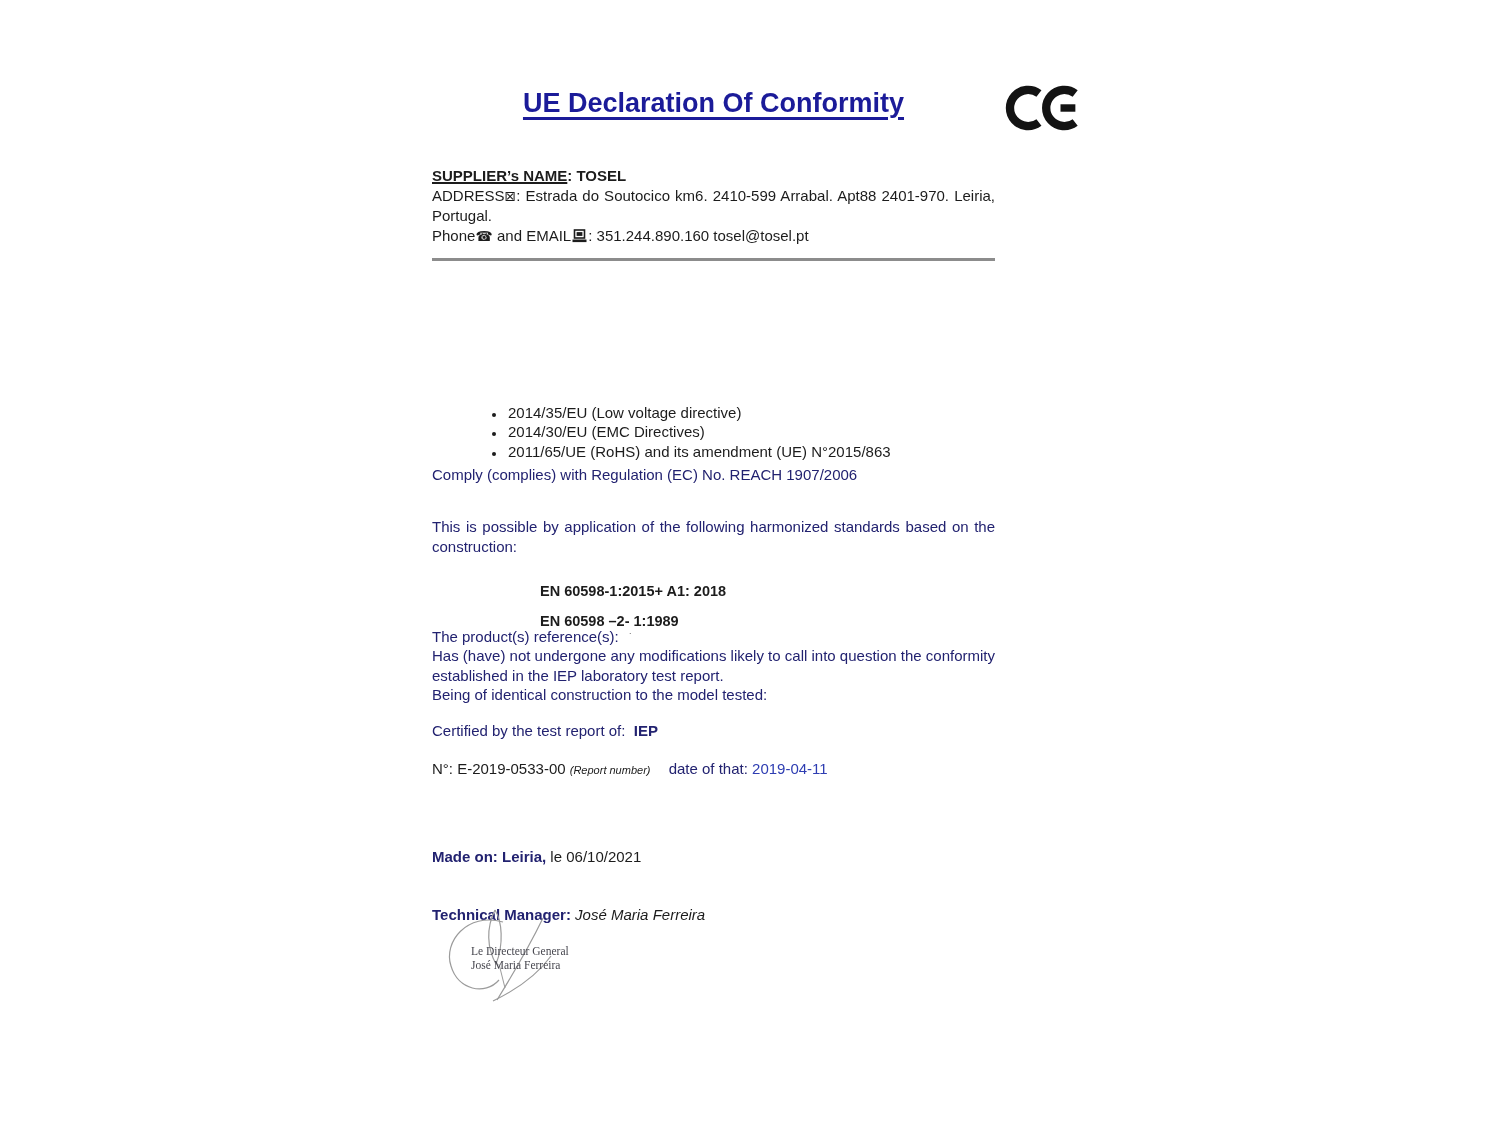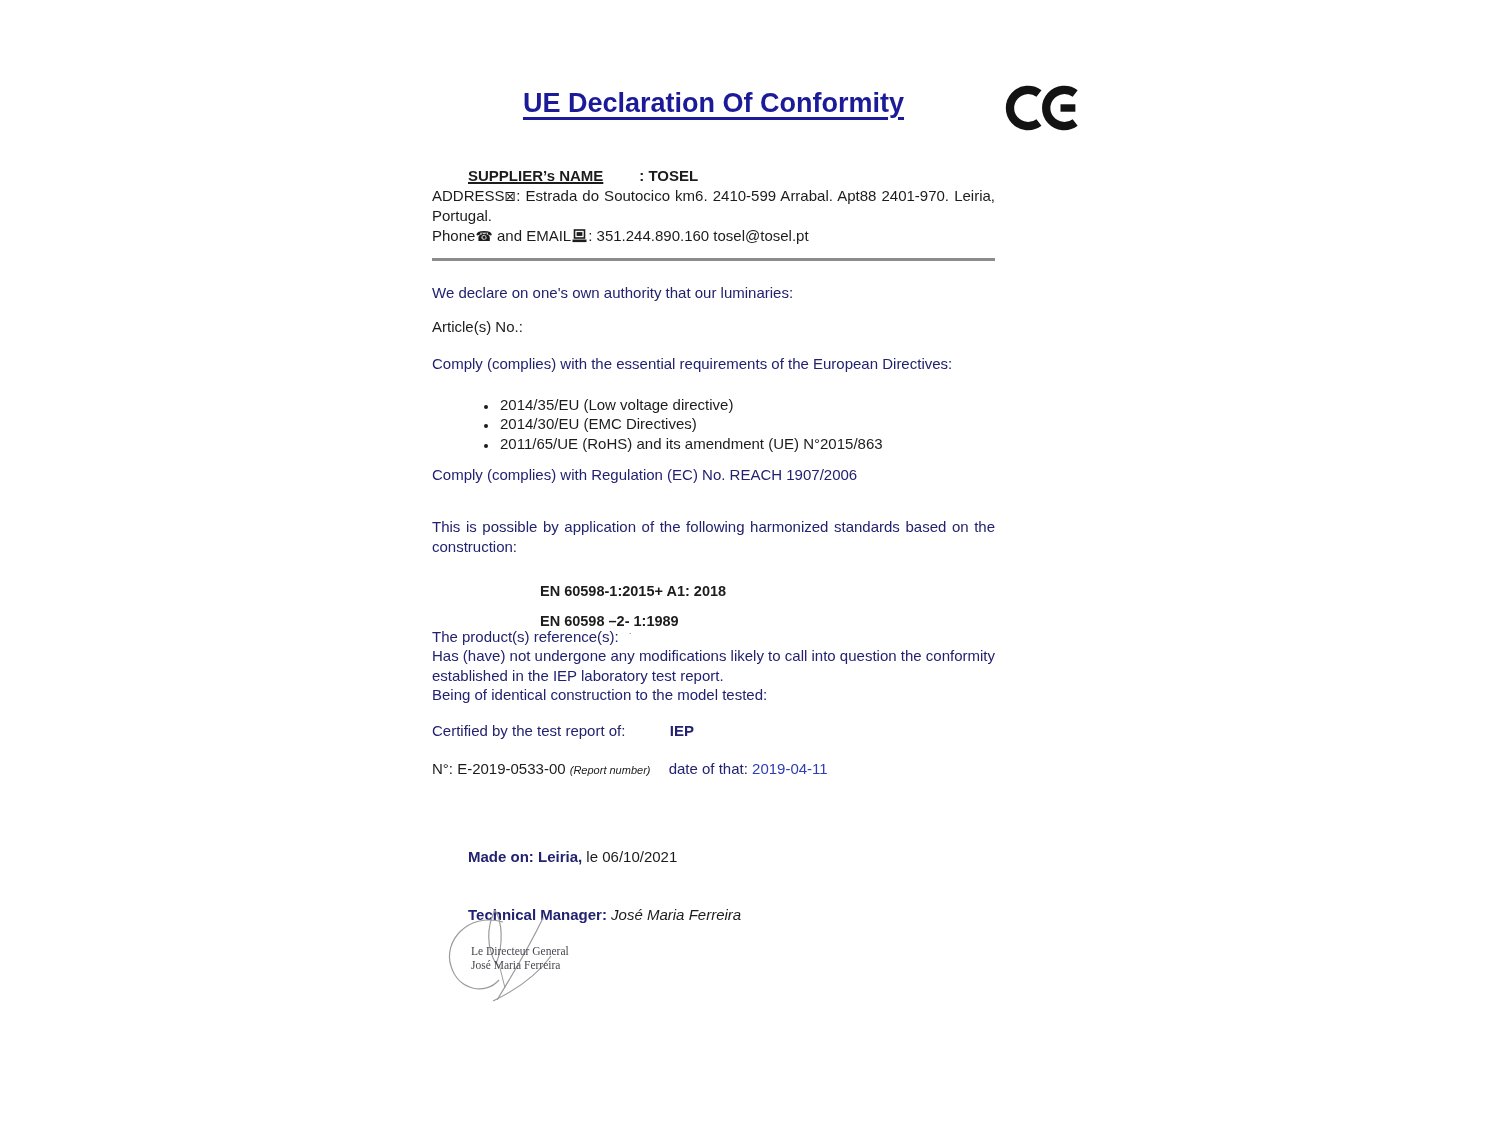--- a/index.html
+++ b/index.html
@@ -15,30 +15,30 @@
   .title-wrap{position:absolute;left:432px;top:88px;width:563px;text-align:center;}
   .doc-title{
     font-size:27px;font-weight:bold;color:#1b1b99;
     text-decoration:underline;text-decoration-thickness:2.5px;text-underline-offset:5px;
     letter-spacing:0px;
   }
   .ce-wrap{position:absolute;left:1002px;top:82px;width:78px;height:52px;}
   .txt{font-size:15px;line-height:20px;}
   .navy{color:#222270;}
   .black{color:#1c1c1c;}
-  .bold{font-weight:bold;margin-left:36px;}
+  .bold{font-weight:bold;}
   .supplier{top:166px;}
   .supplier p{margin:0;text-align:justify;}
   .u{text-decoration:underline;text-decoration-thickness:1.5px;}
   .icon-glyph{font-family:"DejaVu Sans", sans-serif;font-size:14px;}
   .rule{position:absolute;left:432px;top:258px;width:563px;height:2.5px;background:#8c8c8c;}
   .line{position:absolute;left:432px;width:563px;margin:0;font-size:15px;line-height:19px;}
   ul.directives{
     position:absolute;left:432px;top:391px;width:563px;
-    margin:4px;padding:0 0 0 62px;list-style:disc;
+    margin:12px;padding:0 0 0 62px;list-style:disc;
   }
   ul.directives li{
     font-size:15px;line-height:19.3px;color:#1c1c1c;padding-left:2px;
   }
   ul.directives li::marker{color:#1c1c1c;font-size:12px;}
   .standards{position:absolute;left:528px;top:571px;margin:0;font-size:14.5px;line-height:17.5px;font-weight:bold;color:#1c1c1c;}
   .standards div{margin:12px;}
   .just{text-align:justify;}
   .report-note{font-style:italic;font-size:11px;color:#1c1c1c;}
   .issue-label{color:#222270;margin-left:14px;}
@@ -80,25 +80,22 @@
       <span class="black">Phone</span><span class="icon-glyph black">☎</span><span class="black"> and EMAIL</span><span style="display:inline-block;vertical-align:-2px;margin:0 1px;"><svg width="15" height="14" viewBox="0 0 15 14">
             <rect x="2.5" y="1" width="10" height="8" fill="none" stroke="#1c1c1c" stroke-width="1.6"></rect>
             <rect x="4.6" y="3.1" width="5.8" height="3.8" fill="#1c1c1c"></rect>
             <rect x="0.5" y="10.5" width="14" height="2.6" fill="#1c1c1c"></rect>
           </svg></span><span class="black">: 351.244.890.160 tosel@tosel.pt</span>
     </p>
   </div>
 
   <div class="rule"></div>
 
-  <p class="line navy" style="top:283px;">We declare on one's own authority that our luminaries:</p>
 
-  <p class="line black" style="top:317px;">Article(s) No.:</p>
 
-  <p class="line navy" style="top:354px;">Comply (complies) with the essential requirements of the European Directives:</p>
 
   <ul class="directives">
     <li>2014/35/EU (Low voltage directive)</li>
     <li>2014/30/EU (EMC Directives)</li>
     <li>2011/65/UE (RoHS) and its amendment (UE) N°2015/863</li>
   </ul>
 
   <p class="line navy" style="top:465px;">Comply (complies) with Regulation (EC) No. REACH 1907/2006</p>
 
   <p class="line navy just" style="top:517px;line-height:19.5px;">This is possible by application of the following harmonized standards based on the construction:</p>

